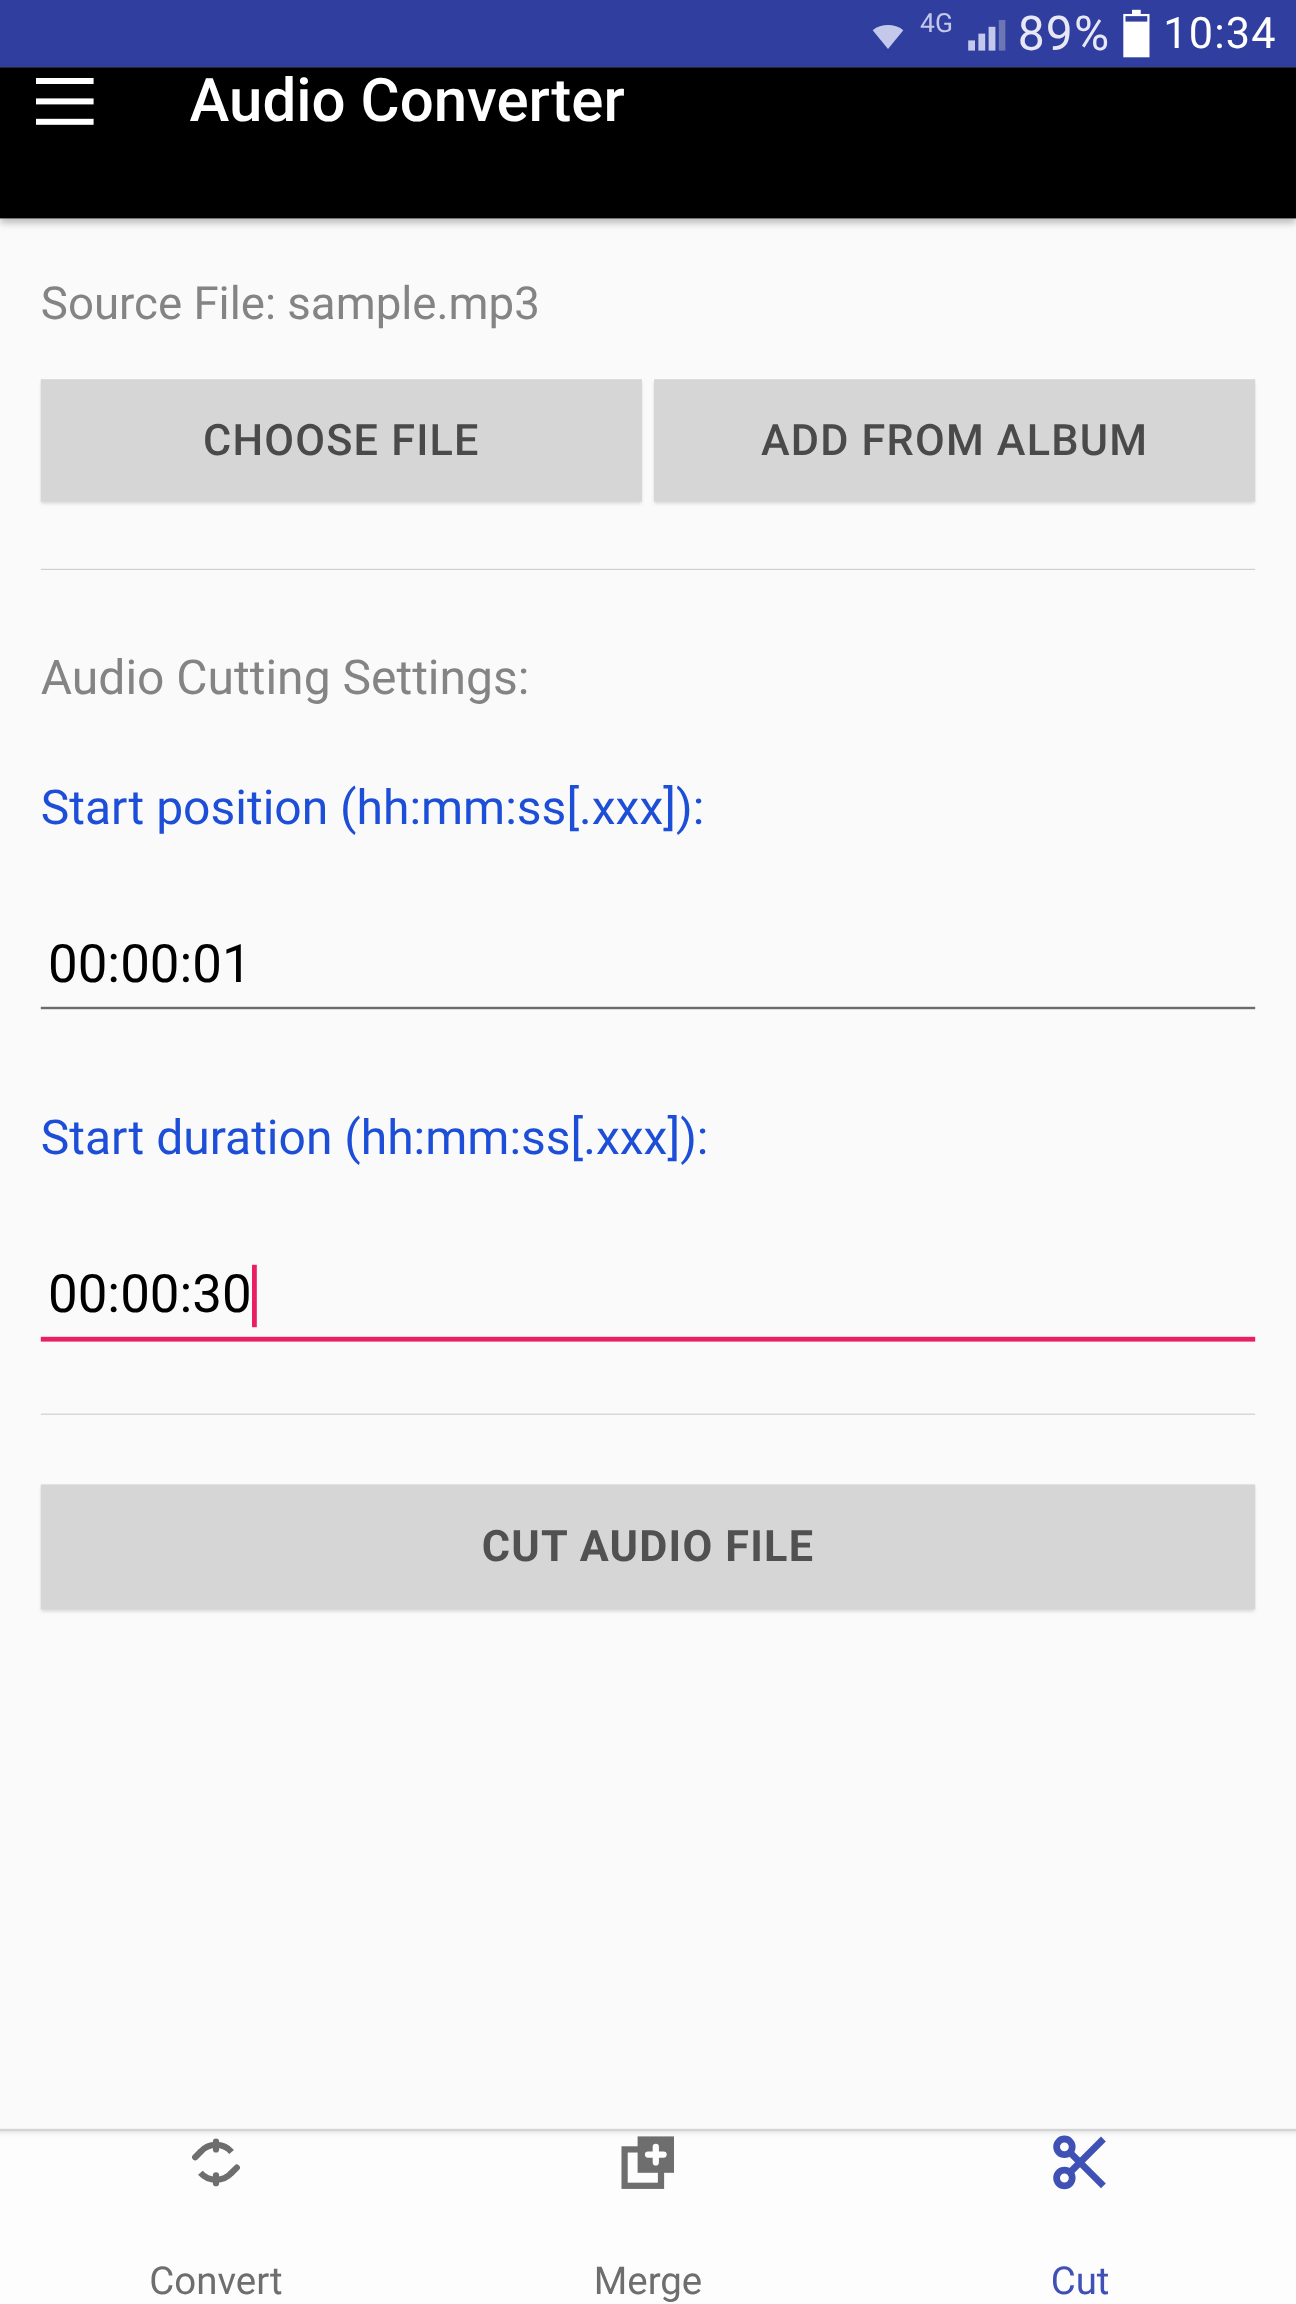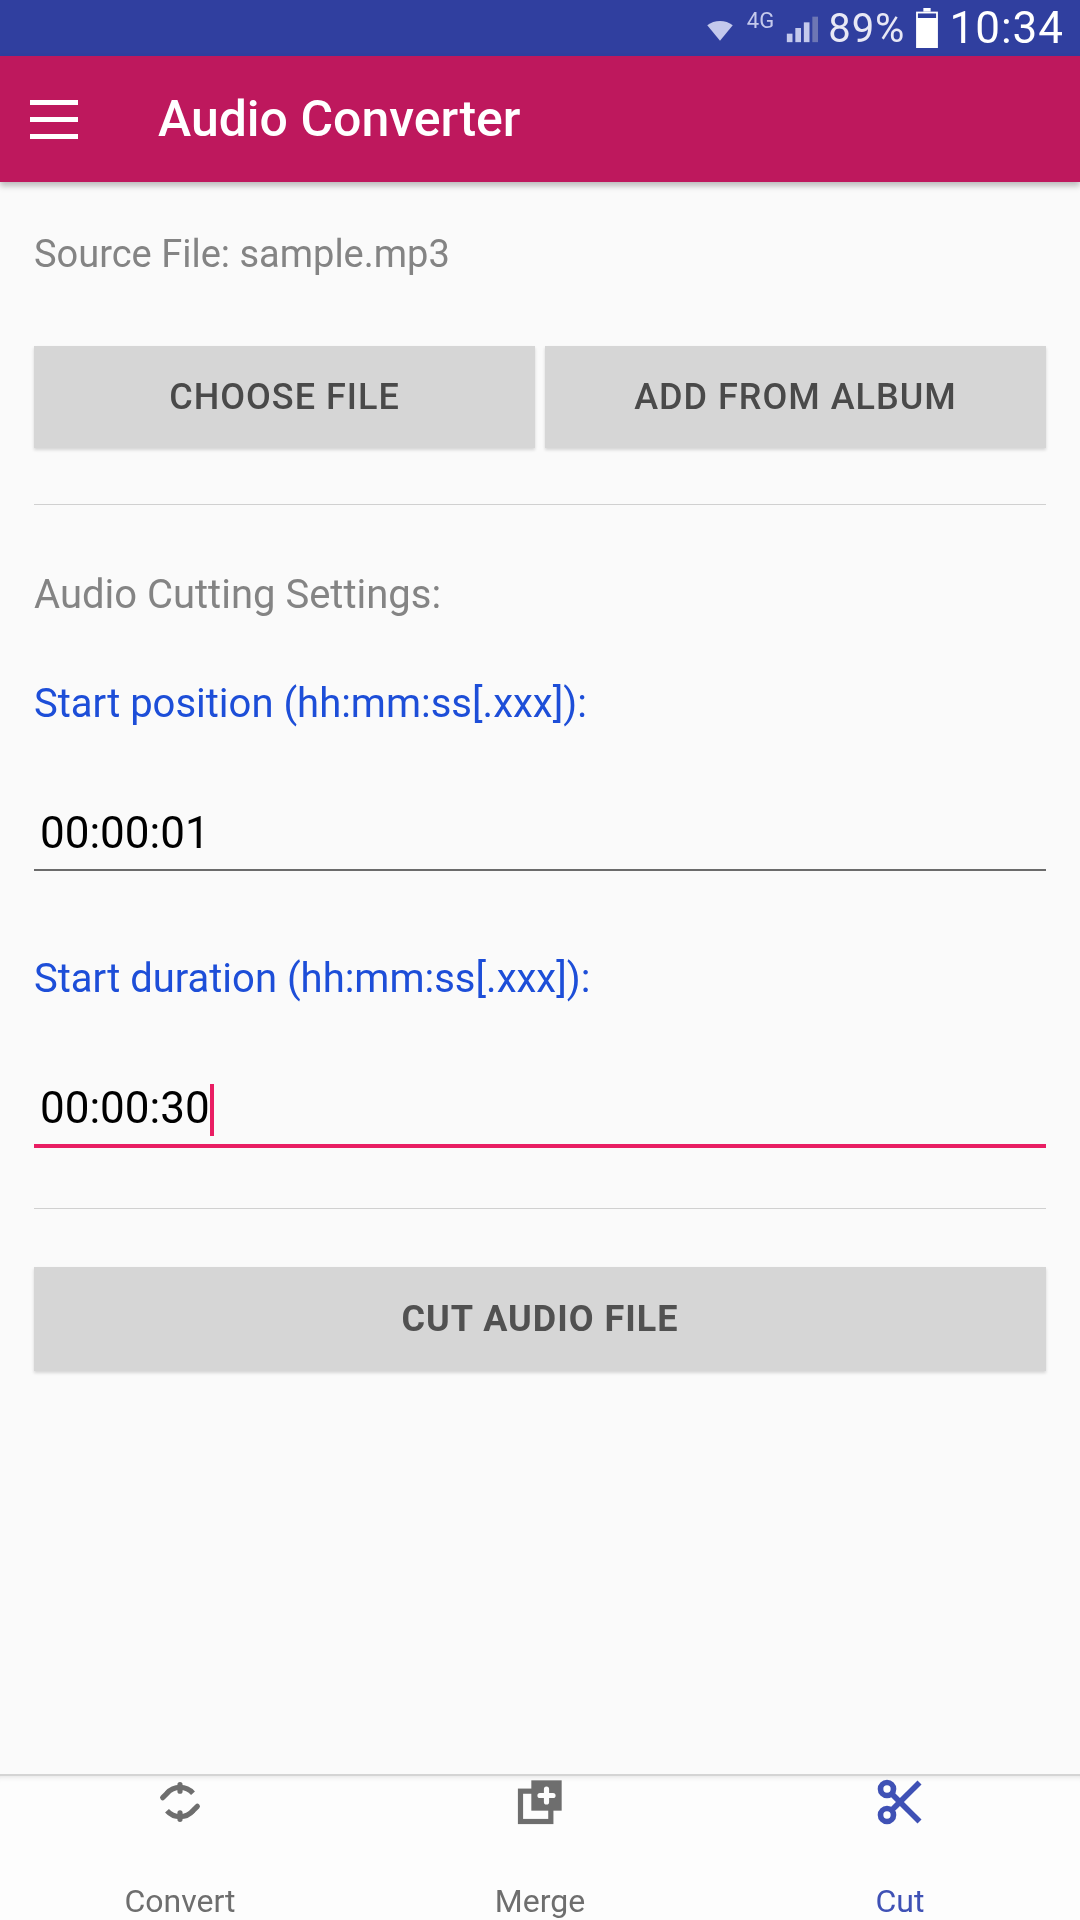--- a/index.html
+++ b/index.html
@@ -24,29 +24,29 @@
     display: flex;
     align-items: center;
     justify-content: flex-end;
     padding: 0 16px 0 0;
     font-size: 38px;
     gap: 10px;
     text-align: center;
   }
   .status-bar .icon { display: inline-flex; align-items: center; }
   .status-bar .pct  { font-size: 40px; color:#e8e8f5; letter-spacing:1px;}
-  .status-bar .time { font-size: 44px; color:#ffffff; letter-spacing:1px;}
+  .status-bar .time { font-size: 36px; color:#ffffff; letter-spacing:1px;}
 
   
   .app-bar {
     height: 126px;
-    background: #be185d;
+    background: #000000;
     box-shadow: 0 4px 6px rgba(0,0,0,.25);
     display: flex;
-    align-items: center;
+    align-items: flex-start;
     padding-left: 30px;
     position: relative;
   }
   .hamburger {
     width: 56px;
     height: 56px;
     display: flex;
     flex-direction: column;
     justify-content: center;
     gap: 12px;
@@ -71,21 +71,21 @@
   }
   .source-line {
     color: #848484;
     font-size: 38px;
     margin-top: 16px;
   }
 
   .btn-row {
     display: flex;
     gap: 10px;
-    margin-top: 70px;
+    margin-top: 40px;
   }
   .btn {
     flex: 1;
     height: 102px;
     background: #d6d6d6;
     border: none;
     font-size: 36px;
     font-weight: 500;
     color: #4a4a4a;
     letter-spacing: 1px;

